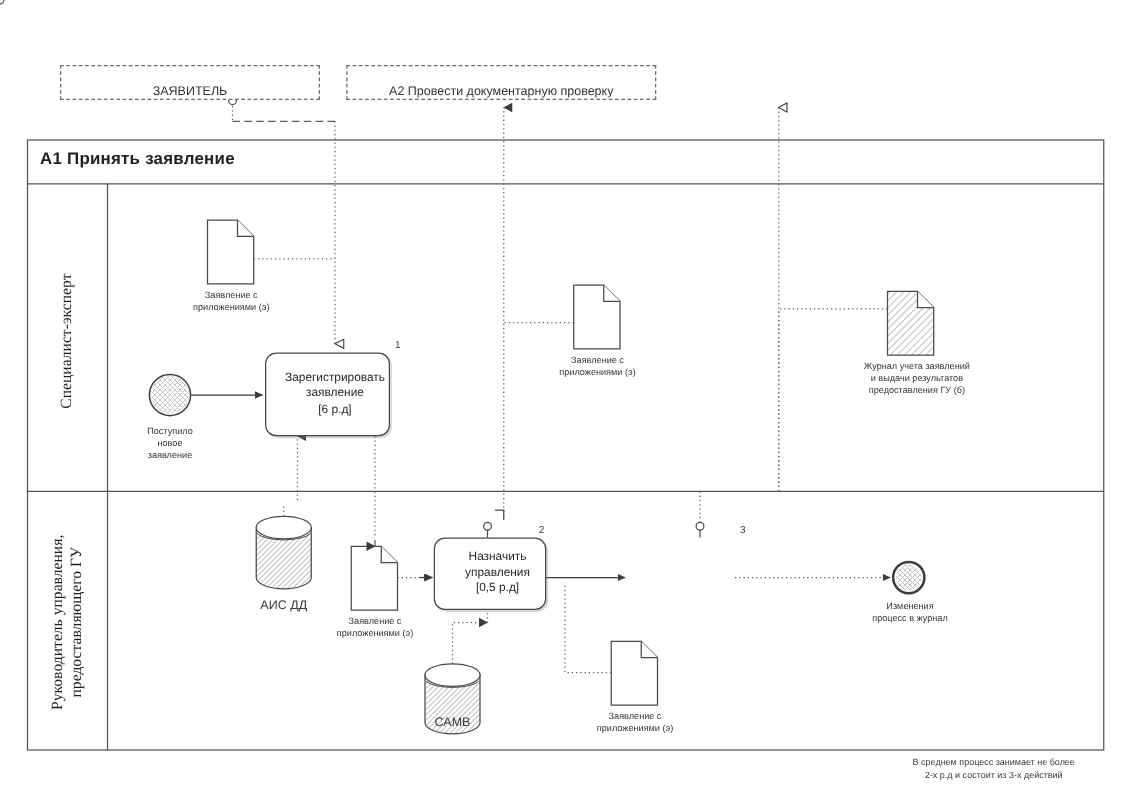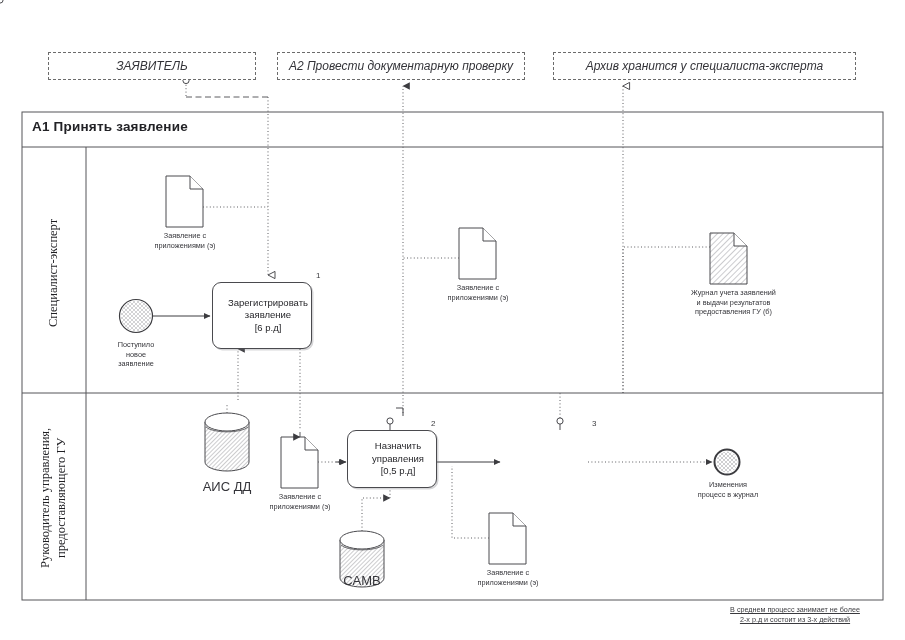--- a/index.html
+++ b/index.html
@@ -21,30 +21,29 @@
   #svg-layer {
     position: absolute;
     left: 0; top: 0;
     width: 905px;
     height: 640px;
   }
   
   .pool-head {
     position: absolute;
     display: flex;
-    align-items: center;
+    align-items: flex-end;
     justify-content: center;
     border: 1px dashed #6b6b6b;
     background: #ffffff;
-    font-size: 12px;
+    font-size: 10px;
     color: #333338;
     text-align: center;
     padding: 0 6px;
     box-sizing: border-box;
-    font-style: italic;
   }
   .pool-title {
     position: absolute;
     font-size: 13.5px;
     color: #222226;
     letter-spacing: 0.2px;
   }
   .lane-label {
     position: absolute;
     writing-mode: vertical-rl;
@@ -83,29 +82,28 @@
   }
   
   .cap {
     position: absolute;
     font-size: 7.3px;
     color: #35353a;
     text-align: center;
     line-height: 1.32;
   }
   .cap-db {
-    font-size: 13px;
+    font-size: 10px;
   }
   .footer-note {
     position: absolute;
     font-size: 7.2px;
     color: #3a3a3e;
     text-align: center;
     line-height: 1.45;
-    text-decoration: underline;
   }
 </style>
 </head>
 <body>
 
 <div id="canvas">
 
   <svg id="svg-layer" viewBox="0 0 905 640" xmlns="http://www.w3.org/2000/svg">
     <defs>
       <marker id="arrow-solid" markerWidth="7" markerHeight="7" refX="6" refY="3" orient="auto">
@@ -238,23 +236,20 @@
     <circle cx="727" cy="462" r="12.5" fill="none" stroke="#3c3c40" stroke-width="2"></circle>
     <circle cx="727" cy="462" r="10.5" fill="url(#hatch-cross)" opacity="0.6"></circle>
   </svg>
 
   <div class="pool-head" style="left:48px; top:52px; width:208px; height:28px;">
     <span>ЗАЯВИТЕЛЬ</span>
   </div>
   <div class="pool-head" style="left:277px; top:52px; width:248px; height:28px;">
     <span>А2 Провести документарную проверку</span>
   </div>
-  <div class="pool-head" style="left:553px; top:52px; width:303px; height:28px;">
-    <span>Архив хранится у специалиста-эксперта</span>
-  </div>
 
   <div class="pool-title" style="left:32px; top:119px;font-weight:bold;">A1 Принять заявление</div>
 
   <div class="lane-label" style="left:24px; top:160px; width:60px; height:225px;">Специалист-эксперт</div>
   <div class="lane-label" style="left:24px; top:398px; width:60px; height:200px;">Руководитель управления, предоставляющего ГУ</div>
 
   <div class="task" style="left:212px; top:282px; width:100px; height:67px;">
     <span>Зарегистрировать</span>
     <span>заявление</span>
     <span>[6 р.д]</span>

